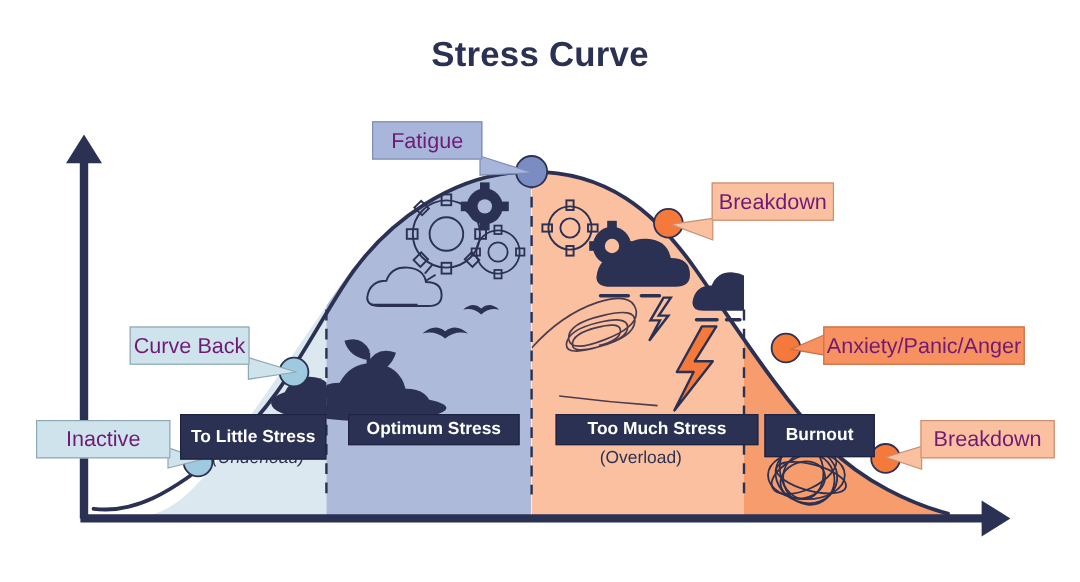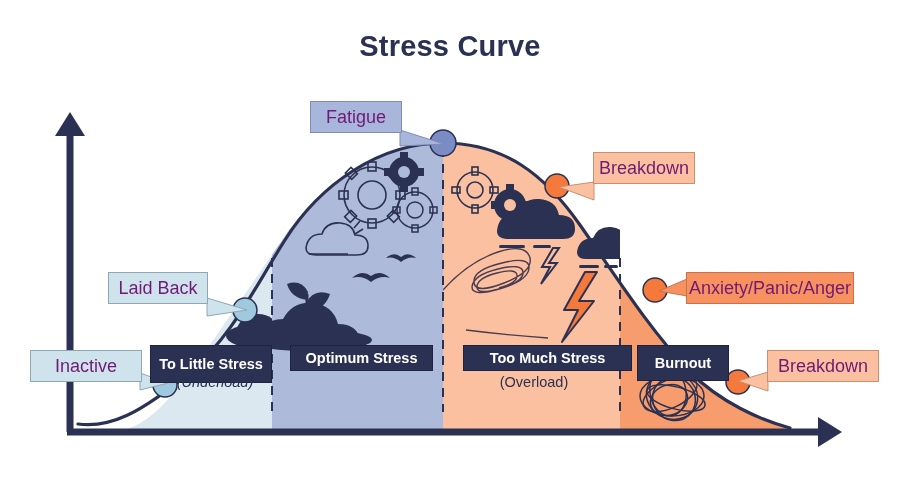--- a/index.html
+++ b/index.html
@@ -242,21 +242,21 @@
   <div class="zbadge" style="left:290px;top:345px;width:143px;height:26px;">Optimum Stress</div>
 
   <div class="zbadge" style="left:463px;top:345px;width:169px;height:26px;">Too Much Stress</div>
   <div class="zsub" style="left:463px;top:374px;width:142px;"></div>
   <div class="zsub" style="left:463px;top:374px;width:142px;">(Overload)</div>
 
   <div class="zbadge" style="left:637px;top:345px;width:92px;height:36px;">Burnout</div>
 
   <div class="callout blue-pale" style="left:30px;top:350px;width:112px;height:32px;">Inactive</div>
 
-  <div class="callout blue-pale" style="left:108px;top:272px;width:100px;height:32px;">Laid Back</div>
+  <div class="callout blue-pale" style="left:108px;top:272px;width:100px;height:32px;">Curve Back</div>
 
   <div class="callout blue-mid" style="left:310px;top:101px;width:92px;height:32px;">Fatigue</div>
 
   <div class="callout orange-pale" style="left:593px;top:152px;width:102px;height:32px;">Breakdown</div>
 
   <div class="callout orange-mid" style="left:686px;top:272px;width:168px;height:32px;">Anxiety/Panic/Anger</div>
 
   <div class="callout orange-pale" style="left:767px;top:350px;width:112px;height:32px;">Breakdown</div>
 
 </div>

